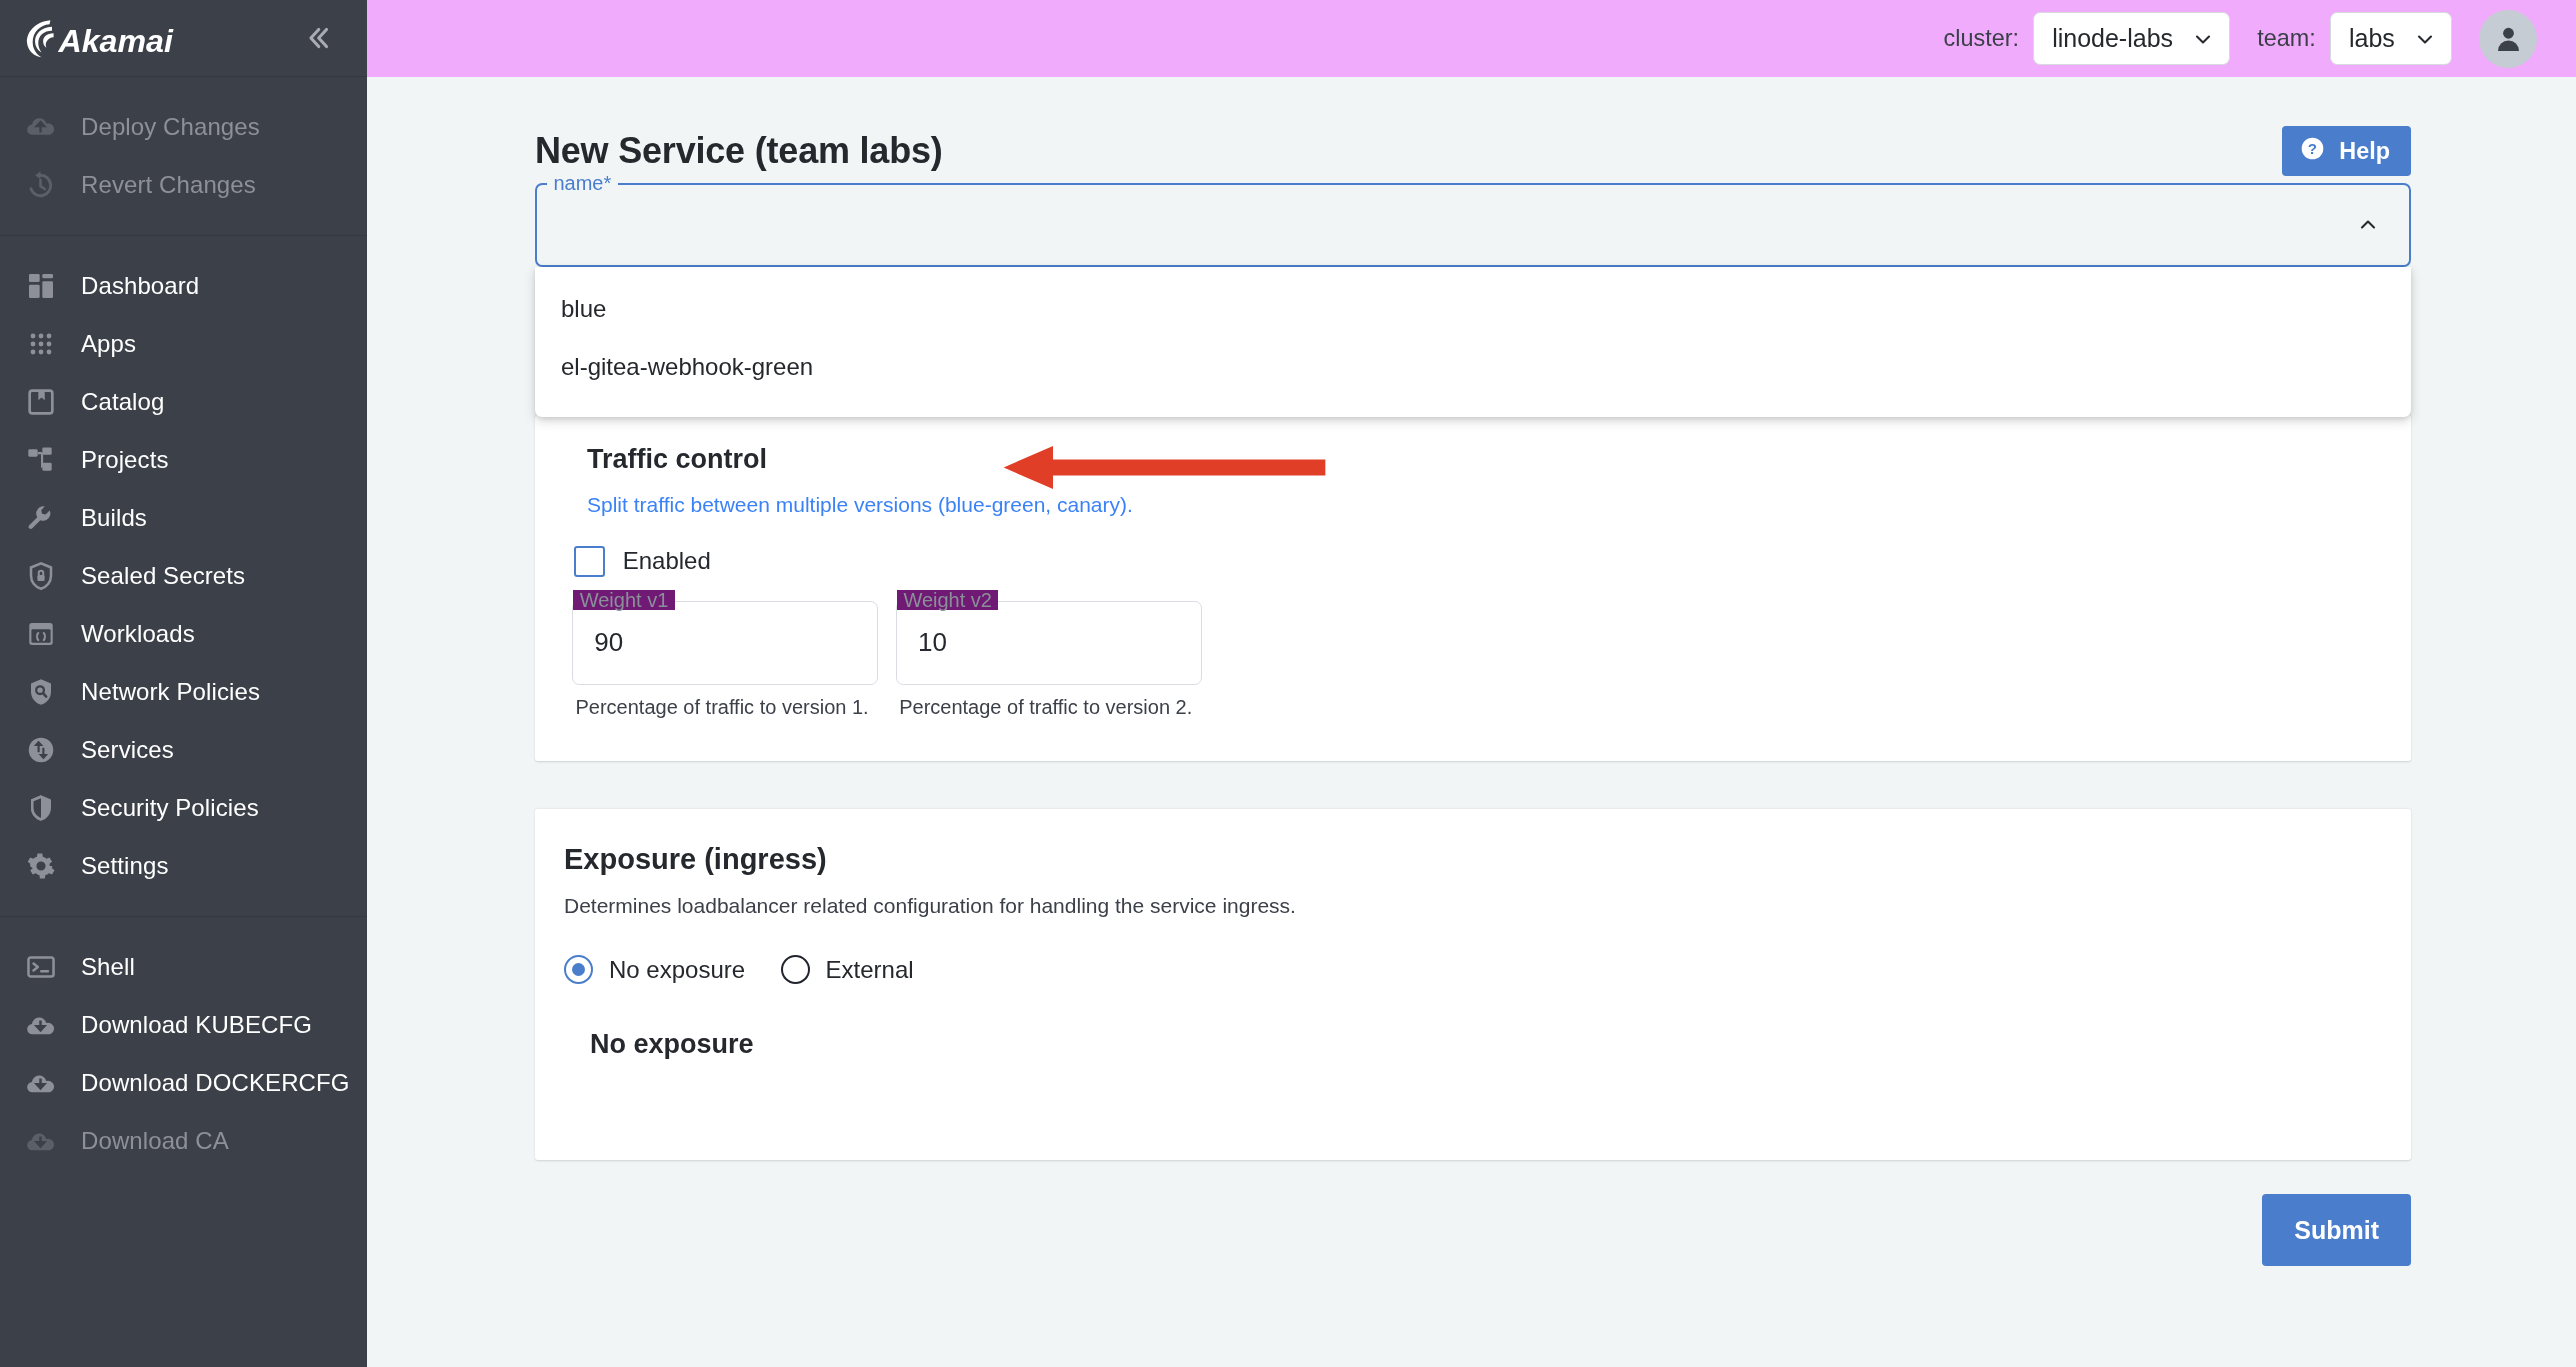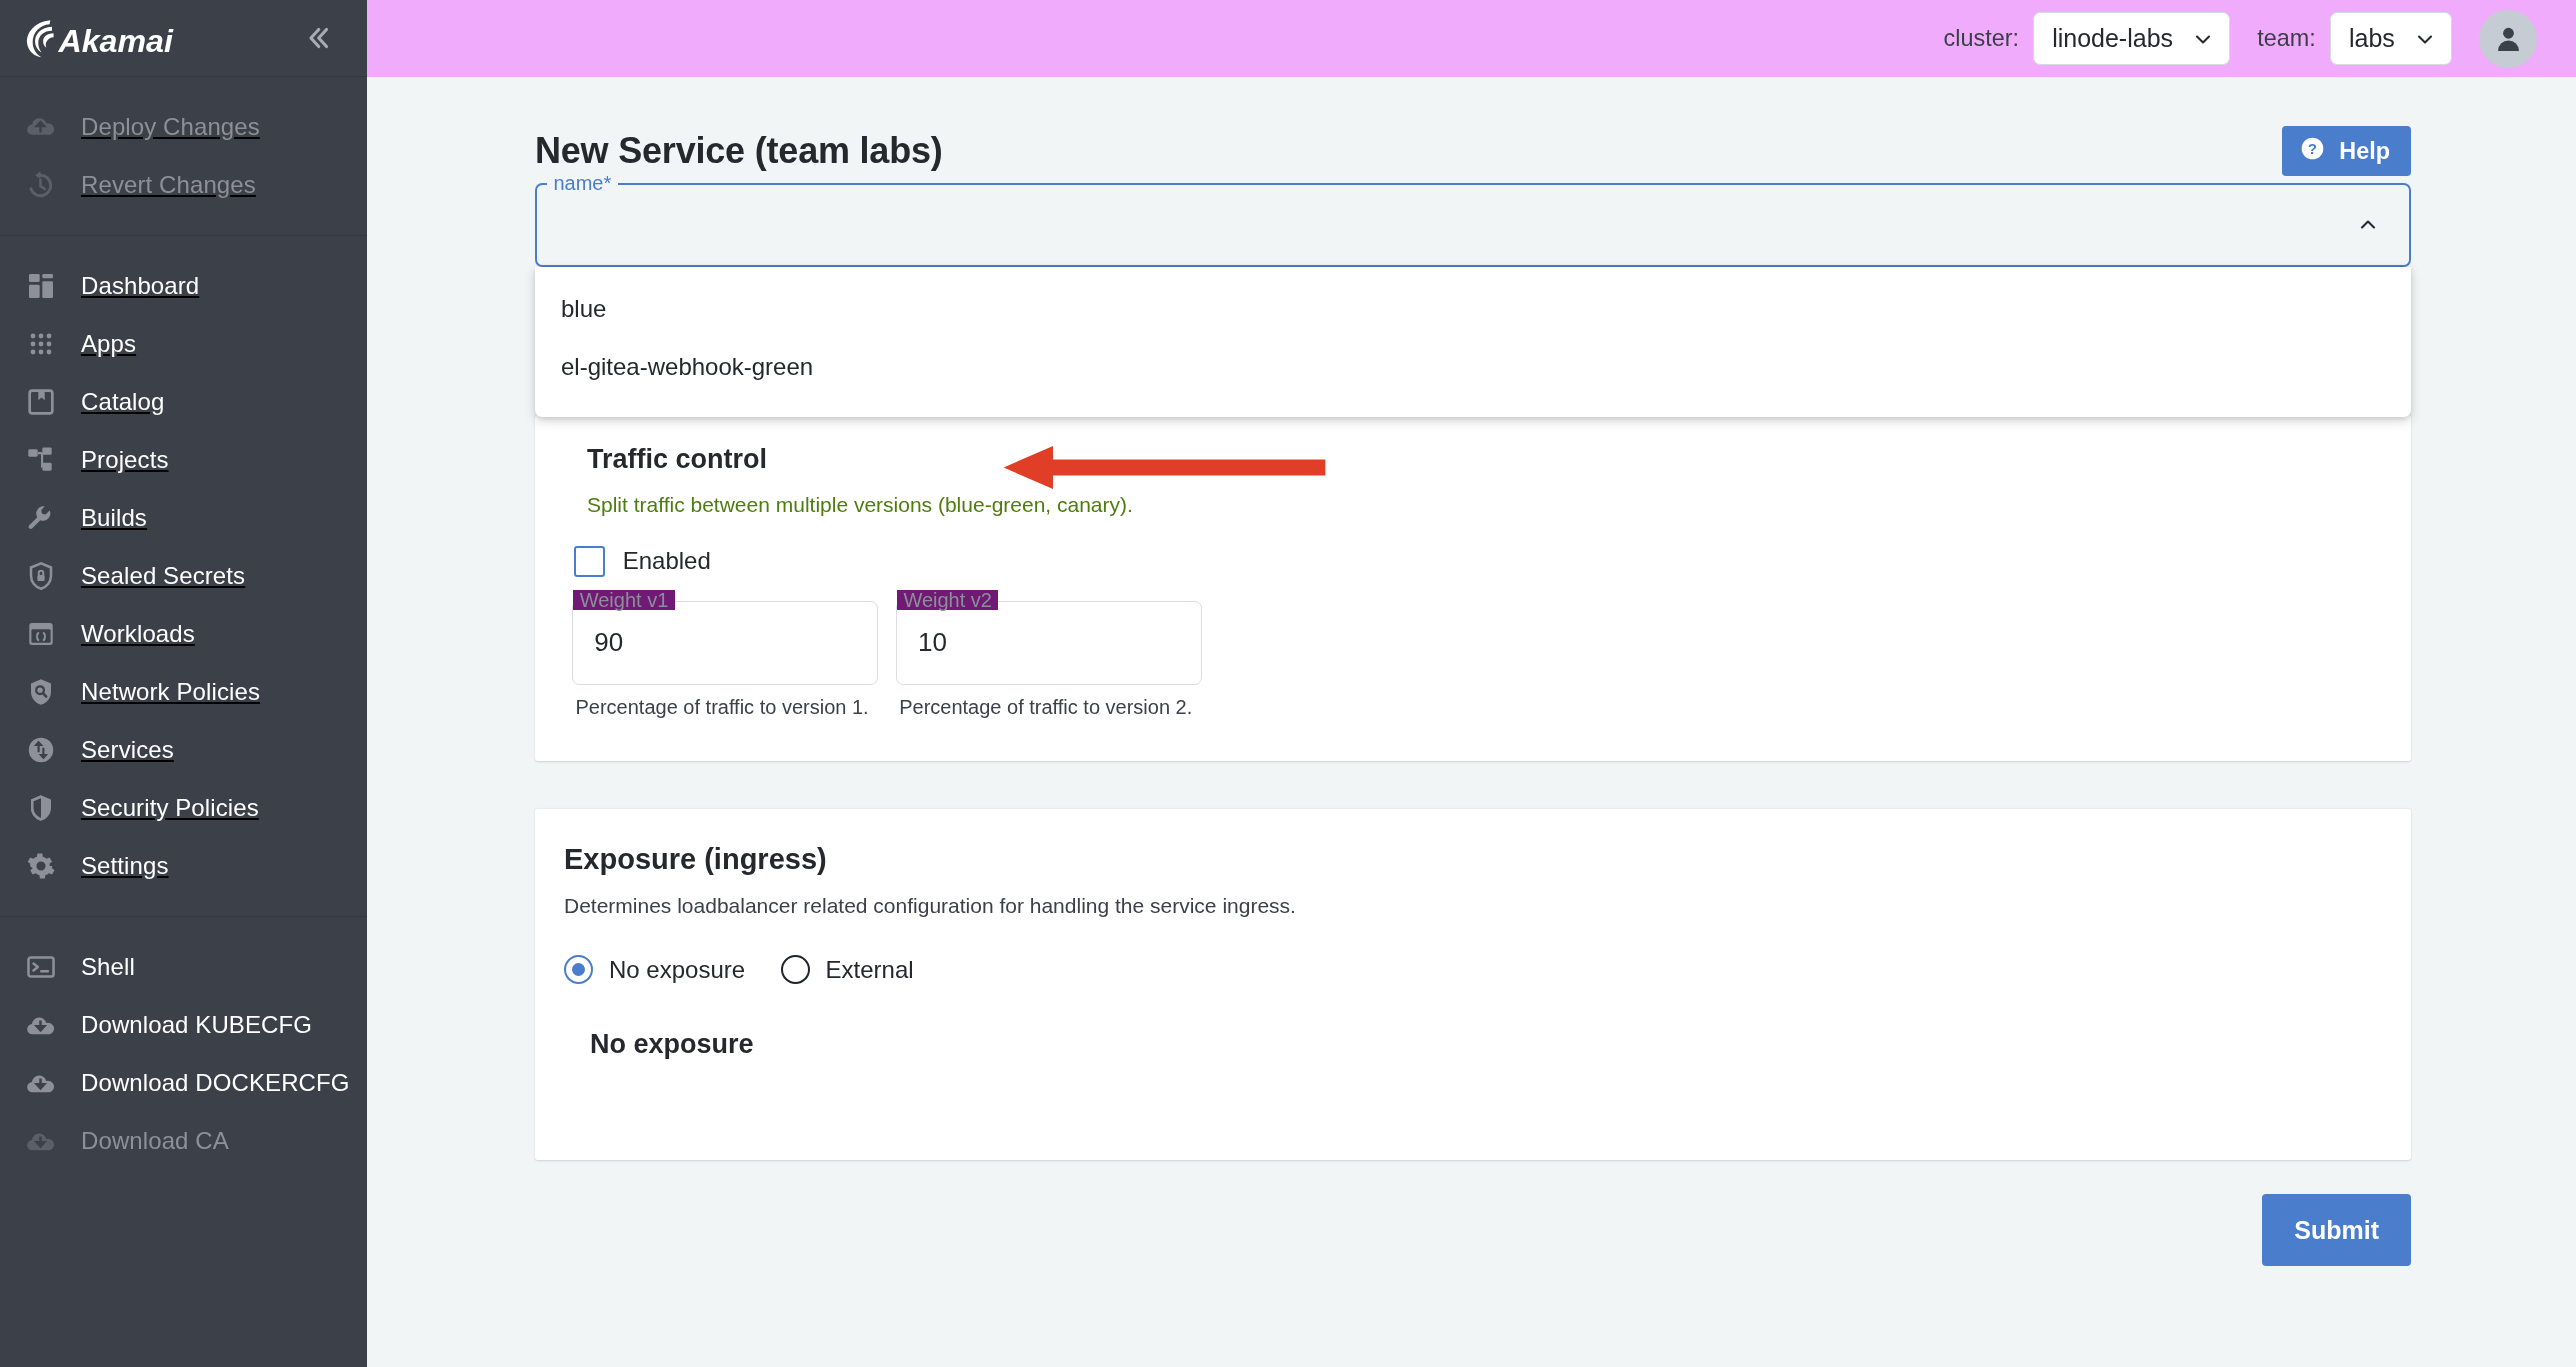--- a/index.html
+++ b/index.html
@@ -33,21 +33,21 @@
   }
   .logo-wrap { display: flex; align-items: center; }
   .logo-svg { display: block; }
   .collapse-btn {
     width: 45px; height: 45px;
     display: flex; align-items: center; justify-content: center;
     cursor: pointer;
   }
 
   .sb-group { padding: 21px 0 21px 0; }
-  .sb-group.divider-bottom { border-bottom: 1.6px solid #343840; text-decoration: underline; }
+  .sb-group.divider-bottom { border-bottom: 1.6px solid #343840; }
 
   .sb-item {
     display: flex;
     align-items: center;
     height: 58px;
     padding-left: 21px;
     cursor: pointer;
     color: #ffffff;
     font-size: 24px;
     letter-spacing: 0.1px;
@@ -215,21 +215,21 @@
 
   .card-inner-1 { padding: 29px 0 0 26px; }
   .section-title {
     font-size: 27px;
     font-weight: bold;
     color: #25282d;
     margin-left: 26px;
   }
   .section-sub {
     font-size: 21px;
-    color: #4d7c0f;
+    color: #3b82f6;
     margin: 17.7px 0 0 26px;
   }
 
   .checkrow {
     display: flex;
     align-items: center;
     margin: 29px 0 0 13px;
     cursor: pointer;
   }
   .checkbox-sq {

